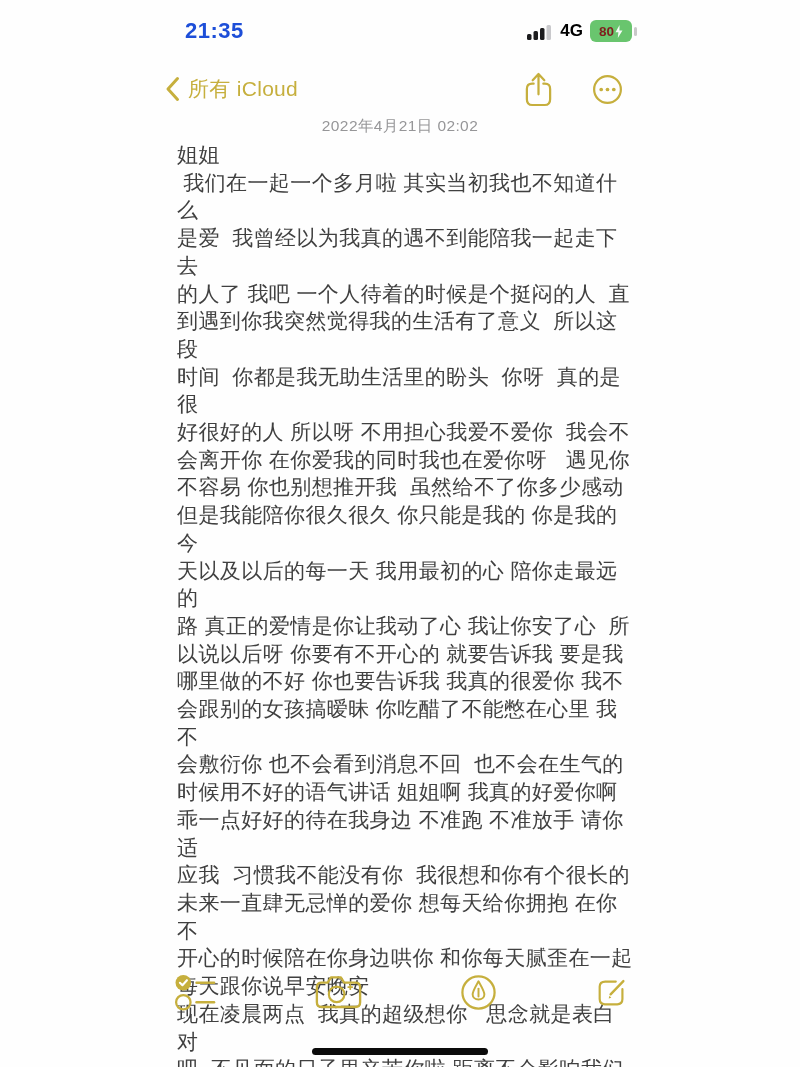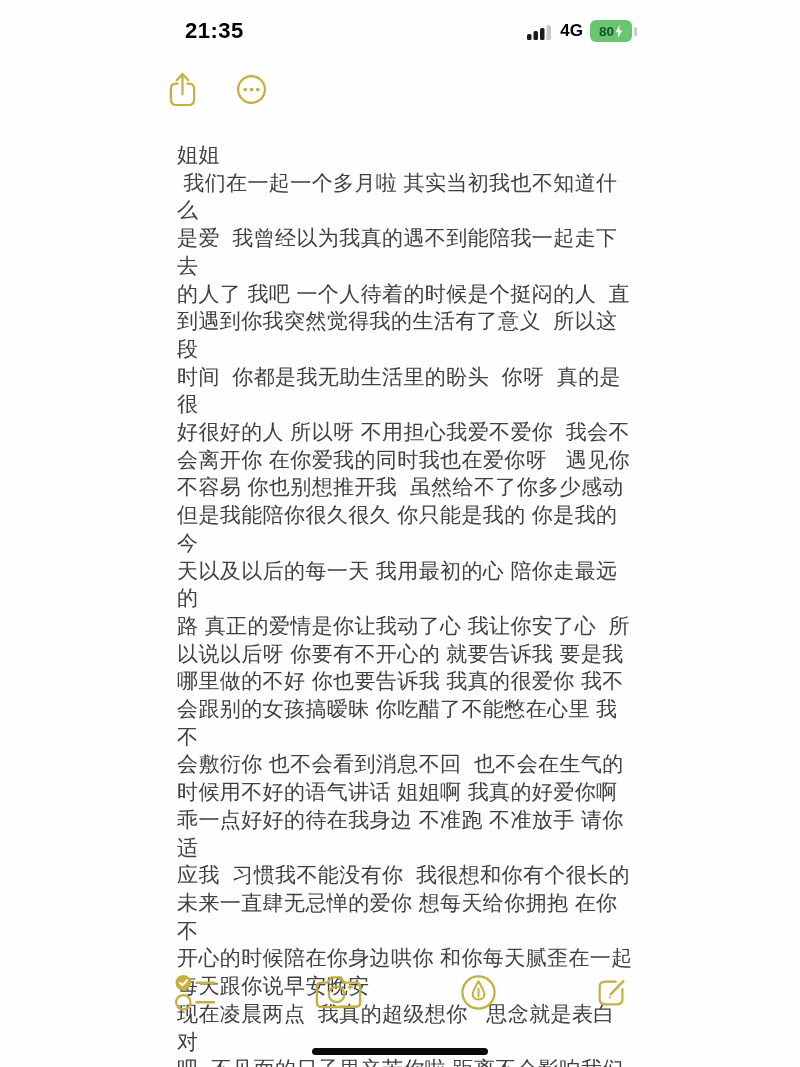--- a/index.html
+++ b/index.html
@@ -12,32 +12,32 @@
     overflow:hidden;
   }
 
   
   .status-bar {
     position:absolute; top:16px; left:185px; right:163px;
     height:30px;
     display:flex; justify-content:space-between; align-items:center;
   }
   .status-time {
-    font-size:22px; font-weight:700; color:#000000; letter-spacing:0.5px;text-align:right;
+    font-size:22px; font-weight:700; color:#1d4ed8; letter-spacing:0.5px;text-align:right;
   }
   .status-right { display:flex; align-items:center; gap:7px; }
   .network-type { font-size:17px; font-weight:600; color:#000000; }
   .battery-wrap { display:flex; align-items:center; gap:2px; }
   .battery-badge {
     min-width:42px; height:22px; border-radius:6px;
     background:#69c56e;
     display:flex; align-items:center; justify-content:center; gap:1px;
     padding:0 4px;
   }
-  .battery-badge span { font-size:13.5px; font-weight:700; color:#14532d; }
+  .battery-badge span { font-size:13.5px; font-weight:700; color:#7f1d1d; }
   .battery-nub { width:3px; height:9px; border-radius:2px; background:#c9c9c9; }
 
   
   .nav-bar {
     position:absolute; top:70px; left:165px; right:175px;
     height:38px;
     display:flex; justify-content:space-between; align-items:center;
   }
   .back-button { display:flex; align-items:center; gap:8px; cursor:pointer; }
   .back-label { font-size:21px; color:#c6af3d; letter-spacing:0.3px; }
@@ -98,20 +98,28 @@
               <path d="M4.6 0 L0.5 7.2 H3.4 L2.8 13 L7.5 5.4 H4.4 Z" fill="#ffffff" opacity="0.95"></path>
             </svg>
           </span>
         </div>
         <div class="battery-nub"></div>
       </div>
     </div>
   </div>
 
   <div class="nav-bar">
+    <div class="back-button">
+      <span>
+        <svg width="15" height="26" viewBox="0 0 15 26">
+          <polyline points="12.5,2.5 3,13 12.5,23.5" fill="none" stroke="#c6af3d" stroke-width="3" stroke-linecap="round" stroke-linejoin="round"></polyline>
+        </svg>
+      </span>
+      <span class="back-label">所有 iCloud</span>
+    </div>
     <div class="nav-actions">
       <button class="tool-button">
         <span>
           <svg width="31" height="37" viewBox="0 0 32 38">
             <path d="M11 13 H9.5 C5.5 13 4 14.8 4 18.5 V29 C4 33 5.8 35 9.5 35 H22.5 C26.2 35 28 33 28 29 V18.5 C28 14.8 26.5 13 22.5 13 H21" fill="none" stroke="#c6af3d" stroke-width="2.3" stroke-linecap="round"></path>
             <path d="M16 24 V3.5 M10 9.5 L16 3 L22 9.5" fill="none" stroke="#c6af3d" stroke-width="2.3" stroke-linecap="round" stroke-linejoin="round"></path>
           </svg>
         </span>
       </button>
       <button class="tool-button">
@@ -120,20 +128,21 @@
             <circle cx="16" cy="16" r="13.8" fill="none" stroke="#c6af3d" stroke-width="2.3"></circle>
             <circle cx="9.5" cy="16" r="1.9" fill="#c6af3d"></circle>
             <circle cx="16" cy="16" r="1.9" fill="#c6af3d"></circle>
             <circle cx="22.5" cy="16" r="1.9" fill="#c6af3d"></circle>
           </svg>
         </span>
       </button>
     </div>
   </div>
 
+  <div class="date-line">2022年4月21日 02:02</div>
   <div class="note-body">姐姐
  我们在一起一个多月啦 其实当初我也不知道什么
 是爱  我曾经以为我真的遇不到能陪我一起走下去
 的人了 我吧 一个人待着的时候是个挺闷的人  直
 到遇到你我突然觉得我的生活有了意义  所以这段
 时间  你都是我无助生活里的盼头  你呀  真的是很
 好很好的人 所以呀 不用担心我爱不爱你  我会不
 会离开你 在你爱我的同时我也在爱你呀   遇见你
 不容易 你也别想推开我  虽然给不了你多少感动
 但是我能陪你很久很久 你只能是我的 你是我的今

